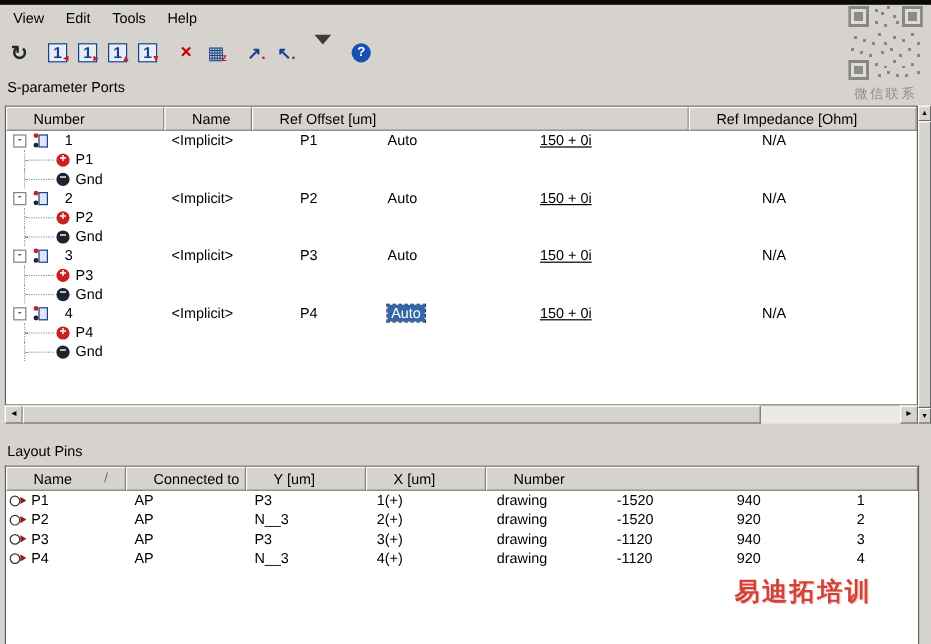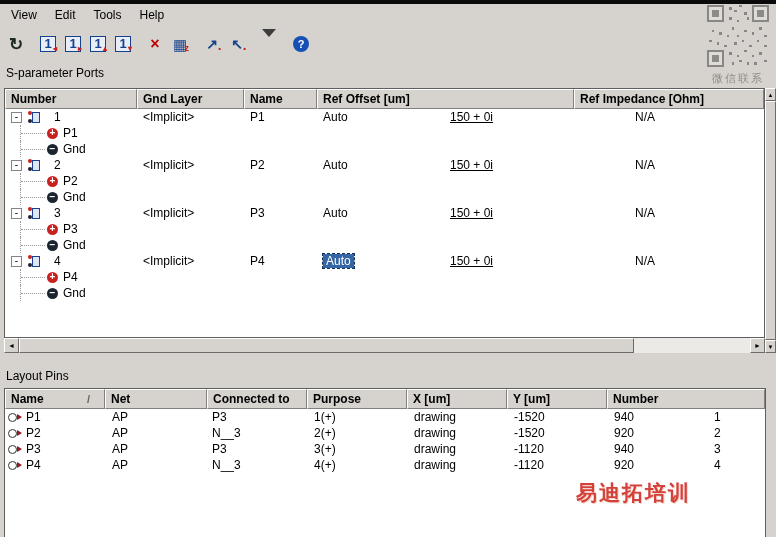--- a/index.html
+++ b/index.html
@@ -27,22 +27,22 @@
   .funnel-stem{width:3px;height:6px;background:#3c3c3c;margin:0 auto;}
   .help-circle{width:16px;height:16px;border-radius:50%;background:#1650b4;color:#fff;font-weight:bold;font-size:11px;display:flex;align-items:center;justify-content:center;}
 
   .sec-label{position:absolute;left:6px;}
   .lab1{top:66px;}
   .lab2{top:369px;}
 
   
   .table1{position:absolute;left:4px;top:88px;width:761px;height:250px;background:#fff;border:1px solid #5f5f5f;box-sizing:border-box;overflow:hidden;}
   .thead{display:flex;height:20px;background:#d6d3ce;}
-  .hcell{box-sizing:border-box;display:flex;align-items:center;padding-left:5px;white-space:nowrap;overflow:hidden;
-    border-top:1px solid #fff;border-left:1px solid #fff;border-right:1px solid #808080;border-bottom:1px solid #808080;font-weight:bold;}
+  .hcell{box-sizing:border-box;display:flex;align-items:center;padding-left:22px;white-space:nowrap;overflow:hidden;
+    border-top:1px solid #fff;border-left:1px solid #fff;border-right:1px solid #808080;border-bottom:1px solid #808080;}
   .c0{width:132px}.c1{width:107px}.c2{width:73px}.c3{width:120px}.c4{width:190px}.c5{flex:1}
   .t1row{display:flex;height:16px;line-height:16px;white-space:nowrap;align-items:center;}
   .cell{box-sizing:border-box;padding-left:6px;overflow:hidden;height:16px;}
   .cell.cnum{display:flex;align-items:center;padding-left:3px;}
   .cell.cimp{padding-left:13px;text-decoration:underline;}
   .cell.coff{padding-left:8px;}
   .expander{width:9px;height:9px;border:1px solid #848284;background:#fff;font-size:10px;line-height:7px;text-align:center;display:inline-block;margin-left:3px;flex:none;}
   .porticon{width:13px;height:12px;position:relative;margin-left:6px;display:inline-block;flex:none;}
   .porticon .a{position:absolute;left:4px;top:1px;width:6px;height:9px;border:1px solid #1a3f94;background:#dfe6f5;}
   .porticon .b{position:absolute;left:0;top:0;width:4px;height:4px;border-radius:50%;background:#c9211e;}
@@ -73,21 +73,21 @@
   .cell2.cname2{display:flex;align-items:center;padding-left:3px;}
   .sort{margin-left:auto;margin-right:14px;color:#666;font-size:11px;}
   .lpin{width:14px;height:12px;position:relative;display:inline-block;flex:none;}
   .lp-c{position:absolute;left:0;top:2px;width:7px;height:7px;border:1px solid #333;border-radius:50%;background:#fff;}
   .lp-a{position:absolute;right:0;top:3px;width:0;height:0;border-top:3px solid transparent;border-bottom:3px solid transparent;border-left:5px solid #8a1f1b;}
   .lplabel{margin-left:4px;}
 
   
   .qr{position:absolute;top:5px;right:1px;width:74px;text-align:center;}
   .qr-caption{font-size:11px;color:#8f8d88;margin-top:1px;letter-spacing:2px;}
-  .brand{position:absolute;left:576px;top:479px;text-align:center;}
+  .brand{position:absolute;left:612px;top:479px;text-align:center;}
   .brand-title{font-size:21px;font-weight:bold;color:#d4403a;letter-spacing:2px;text-shadow:1px 1px 0 #f3d7cd;}
   .brand-tag{font-size:12px;color:#bcb8b2;margin-top:4px;letter-spacing:1px;text-shadow:1px 1px 0 #fff;}
 </style>
 </head>
 <body>
 
 <div class="screen">
   <div class="topstrip"></div>
 
   <div class="menubar">
@@ -143,21 +143,20 @@
     <div class="tbtn">
         <span class="help-circle">?</span>
       </div>
   </div>
 
   <div class="sec-label lab1">S-parameter Ports</div>
 
   <div class="table1">
     <div class="thead">
       <div class="hcell c0">Number</div>
-      <div class="hcell c1">Gnd Layer</div>
       <div class="hcell c2">Name</div>
       <div class="hcell c5">Ref Offset [um]</div>
       <div class="hcell c4">Ref Impedance [Ohm]</div>
     </div>
 
     <div class="t1row">
       <div class="cell cnum c0">
         <span class="expander">-</span>
         <span class="porticon">
             <i class="a"></i>
@@ -303,25 +302,23 @@
   </div>
 
   <div class="sec-label lab2">Layout Pins</div>
 
   <div class="table2">
     <div class="thead">
       <div class="hcell x0">
           <span>Name</span>
           <span class="sort">/</span>
         </div>
-      <div class="hcell x2">Net</div>
       <div class="hcell x3">Connected to</div>
-      <div class="hcell x4">Purpose</div>
+      <div class="hcell x6">Y [um]</div>
       <div class="hcell x5">X [um]</div>
-      <div class="hcell x6">Y [um]</div>
       <div class="hcell x7">Number</div>
     </div>
 
     <div class="t2row">
       <div class="cell2 cname2 x0">
         <span class="lpin">
             <i class="lp-c"></i>
             <i class="lp-a"></i>
           </span>
         <span class="lplabel">P1</span>

